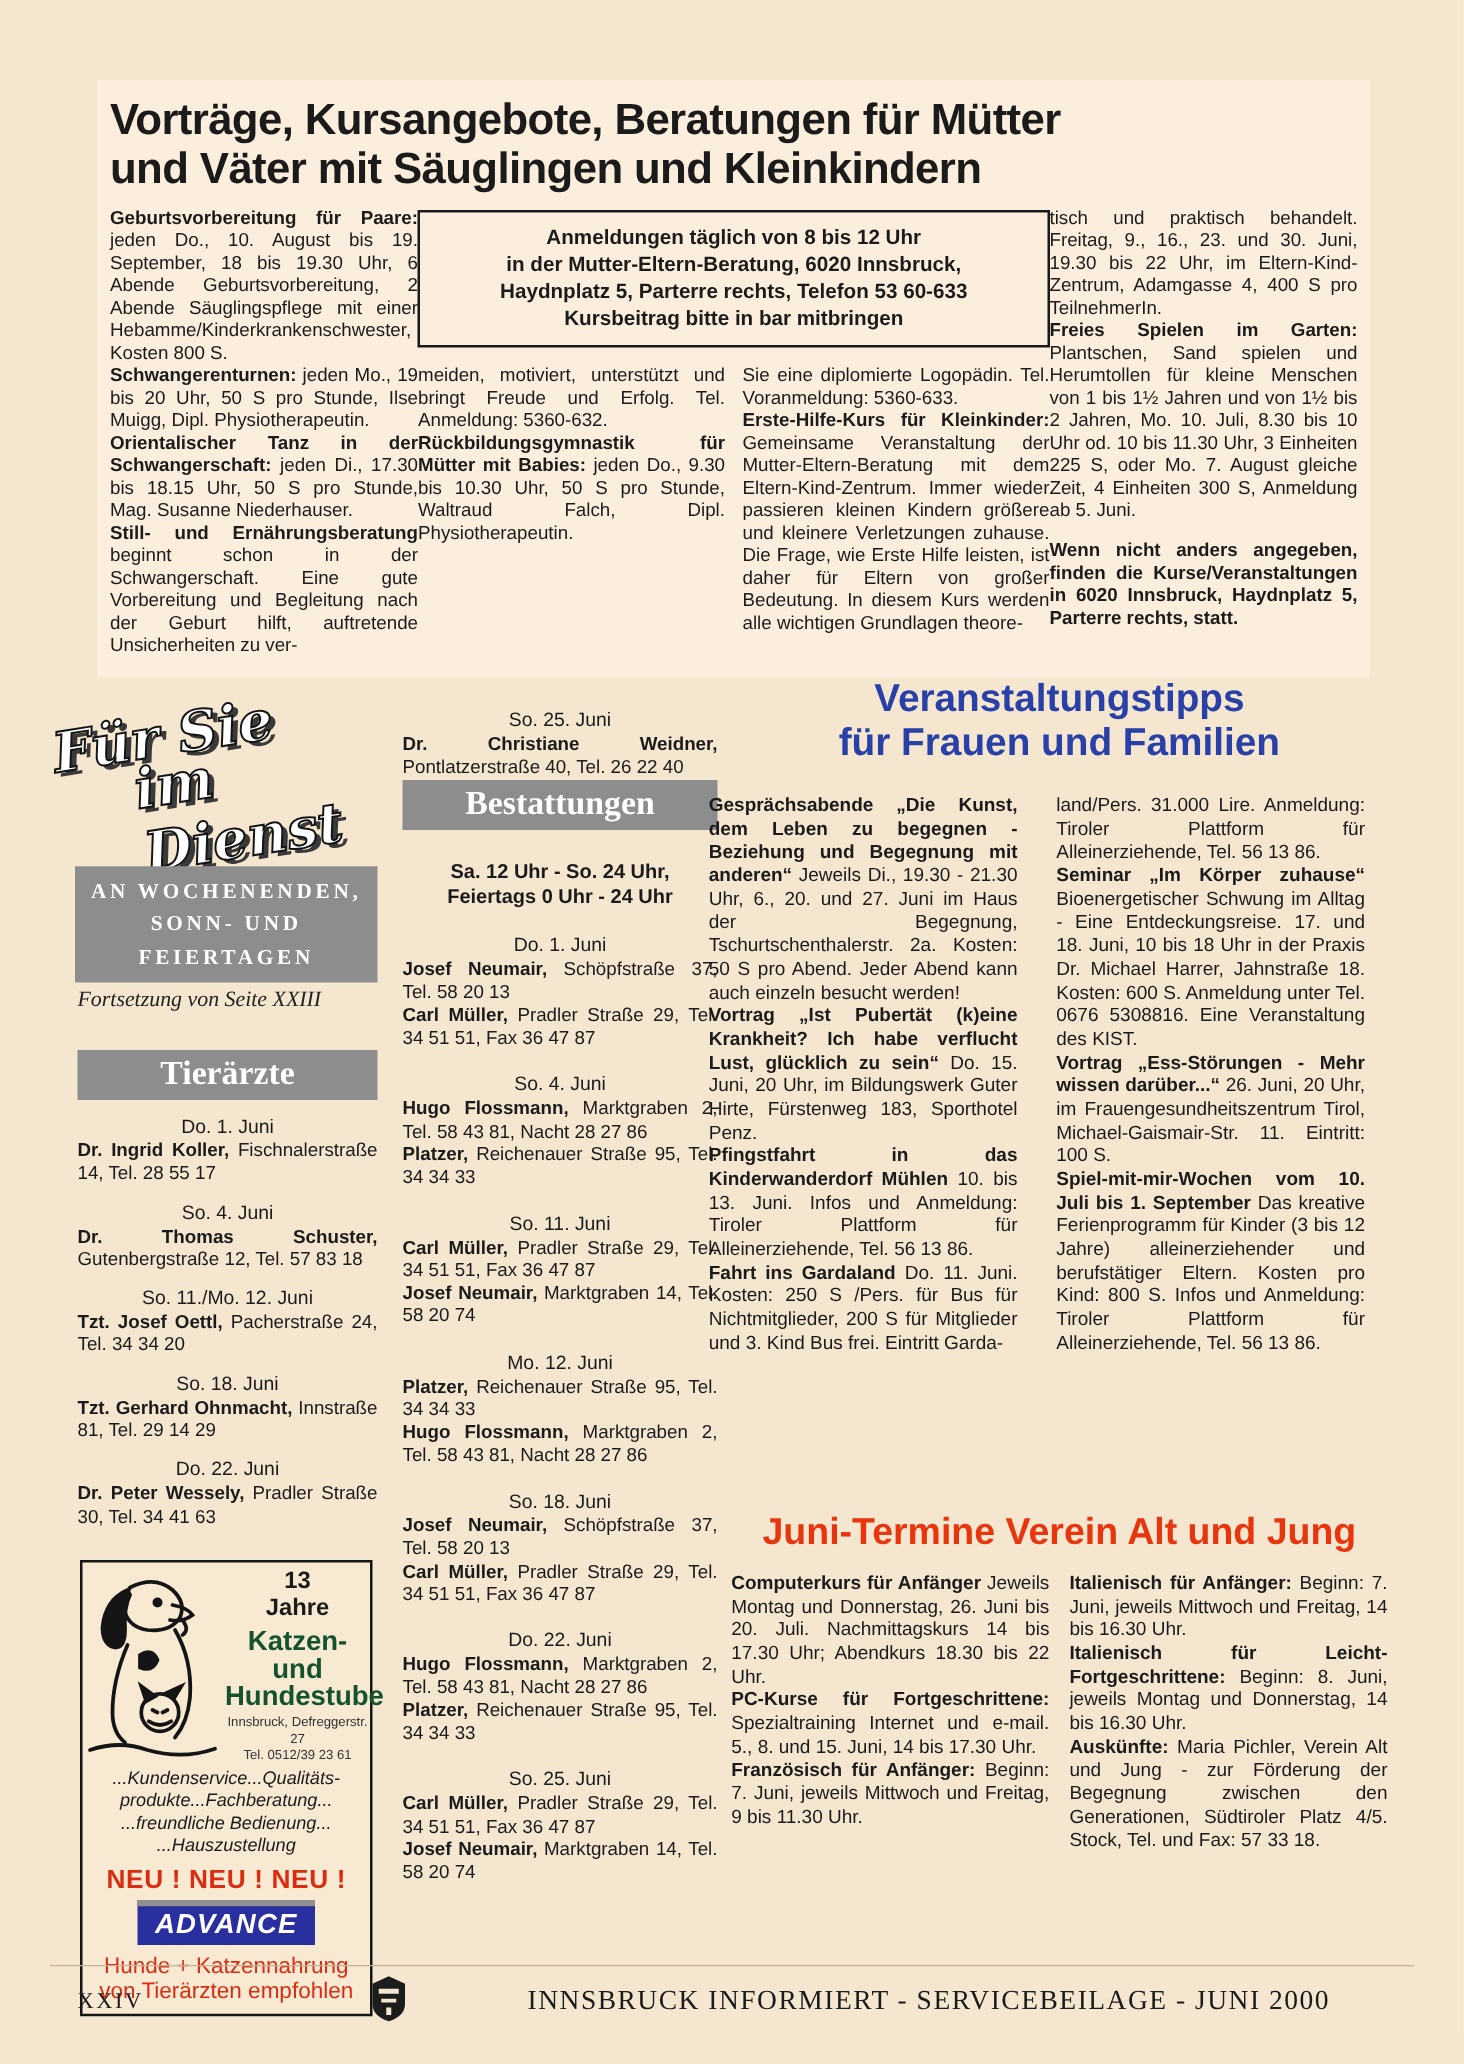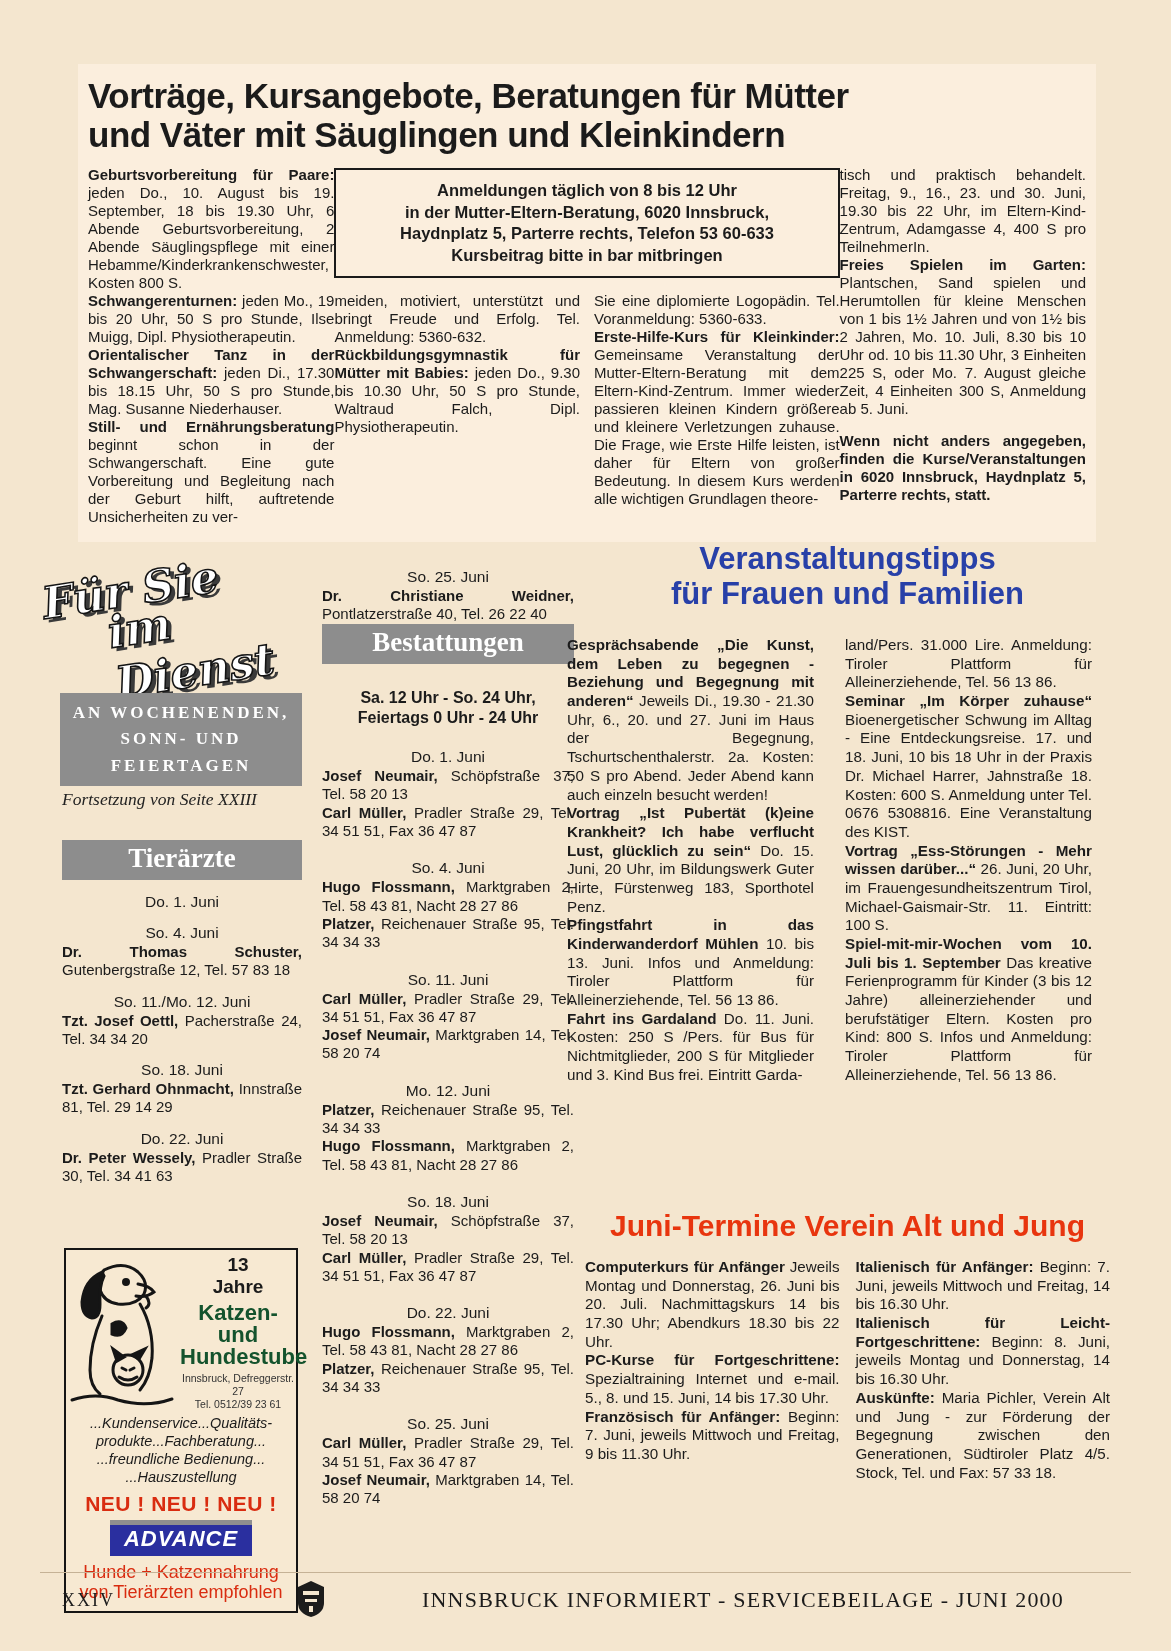--- a/index.html
+++ b/index.html
@@ -126,20 +126,21 @@
     <div>SONN- UND</div>
     <div>FEIERTAGEN</div>
   </div>
 
   <div class="fortsetzung">Fortsetzung von Seite XXIII</div>
 
   <div class="tier-box">
     <div class="section-header-gray">Tierärzte</div>
     <div class="entry">
       <div class="entry-date">Do. 1. Juni</div>
+      <div class="entry-body"><b>Dr. Ingrid Koller,</b> <span>Fischnalerstraße 14, Tel. 28 55 17</span></div>
     </div>
     <div class="entry">
       <div class="entry-date">So. 4. Juni</div>
       <div class="entry-body"><b>Dr. Thomas Schuster,</b> <span>Gutenbergstraße 12, Tel. 57 83 18</span></div>
     </div>
     <div class="entry">
       <div class="entry-date">So. 11./Mo. 12. Juni</div>
       <div class="entry-body"><b>Tzt. Josef Oettl,</b> <span>Pacherstraße 24, Tel. 34 34 20</span></div>
     </div>
     <div class="entry">

